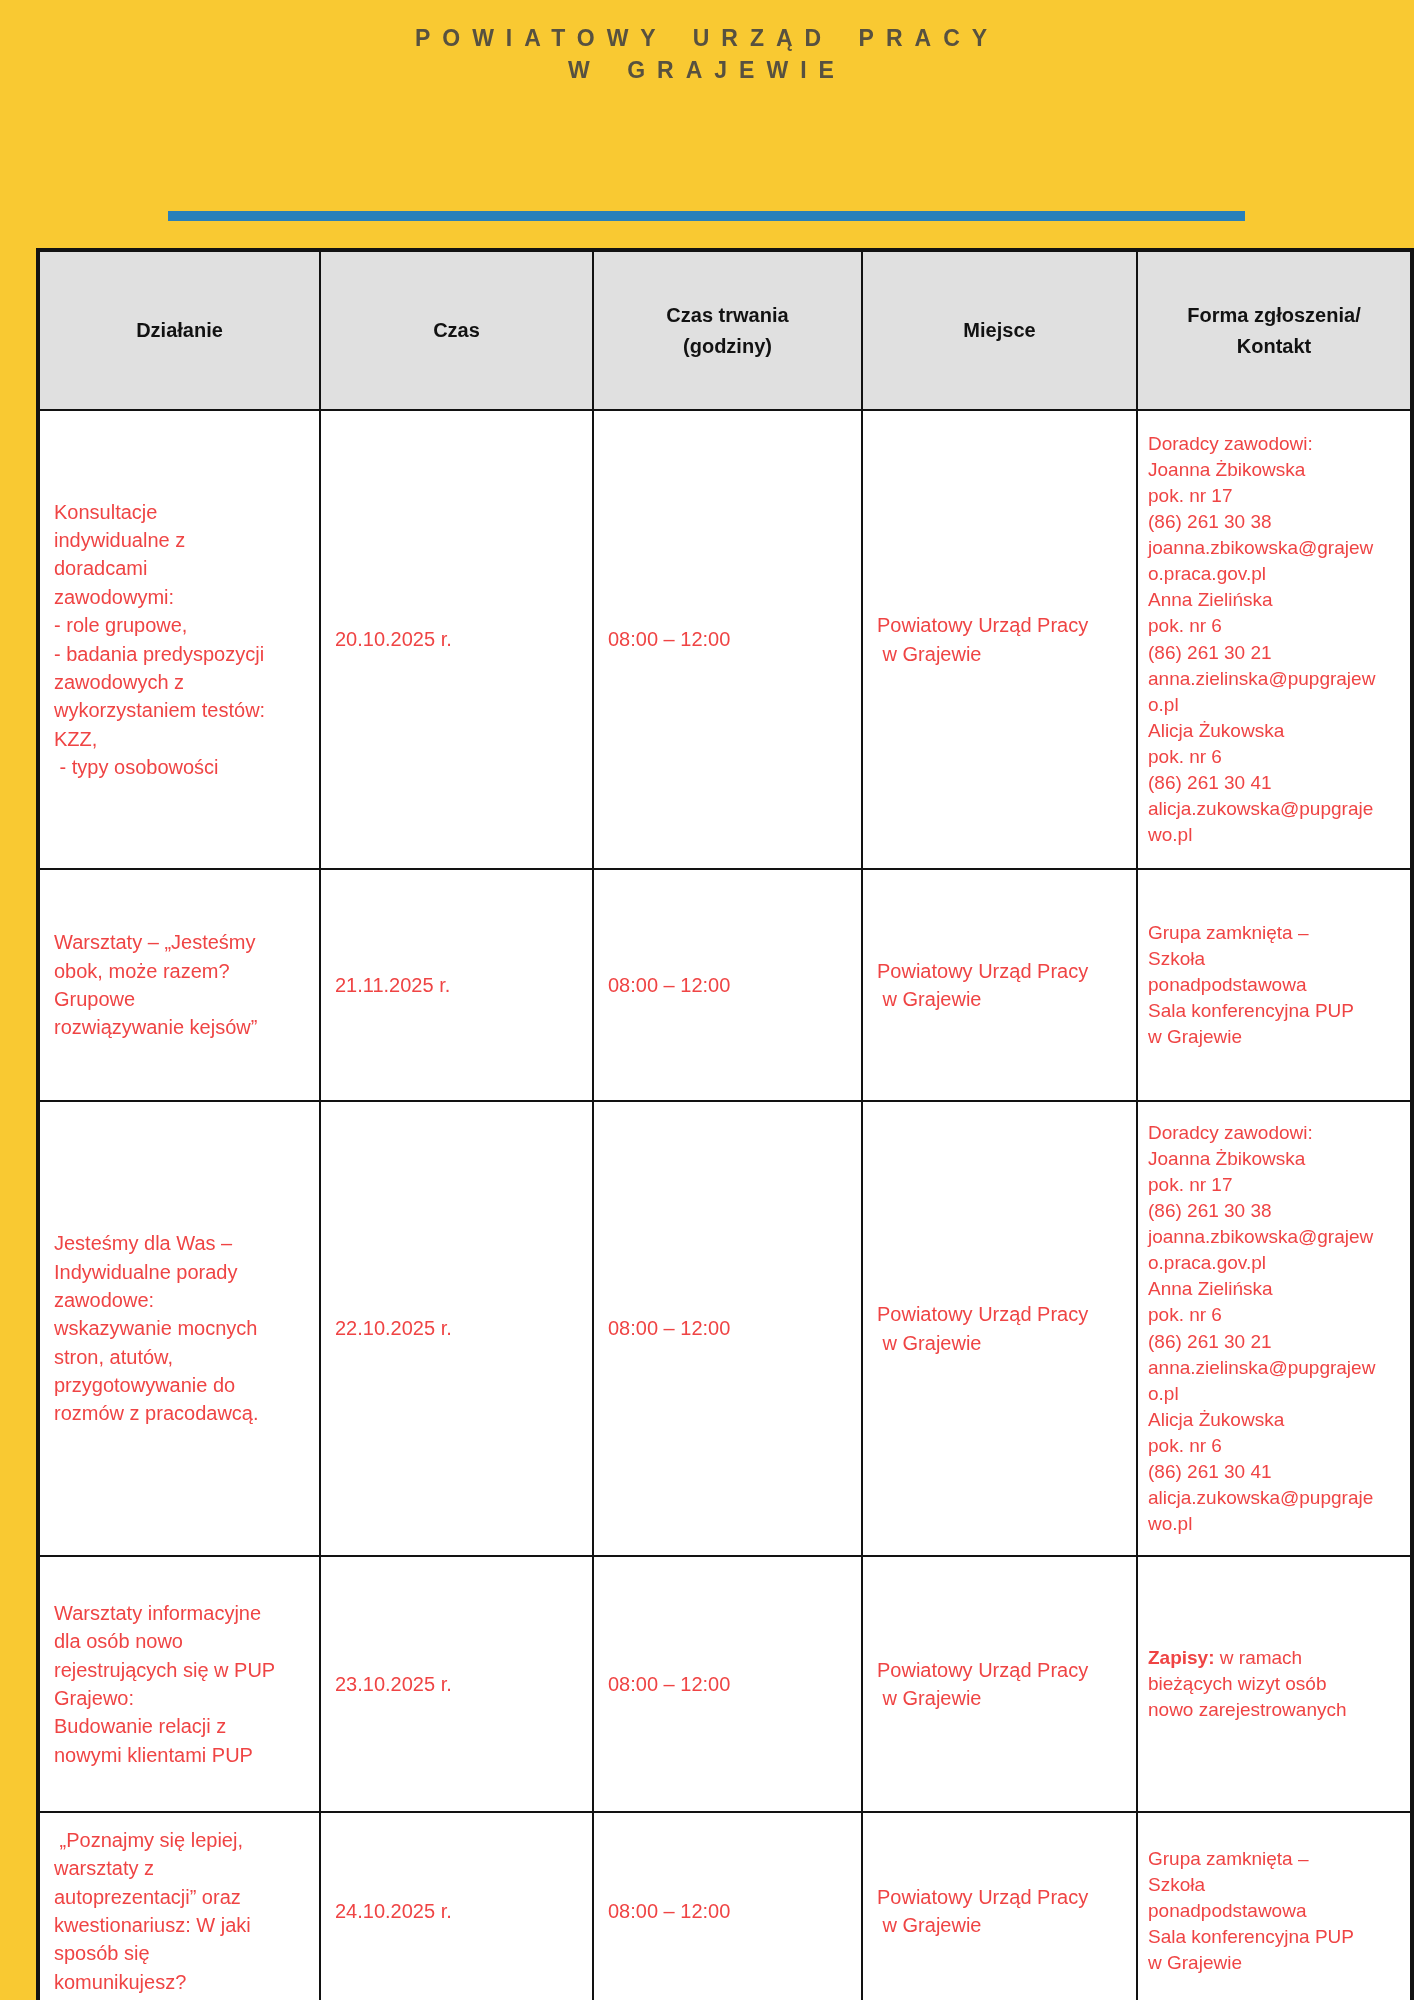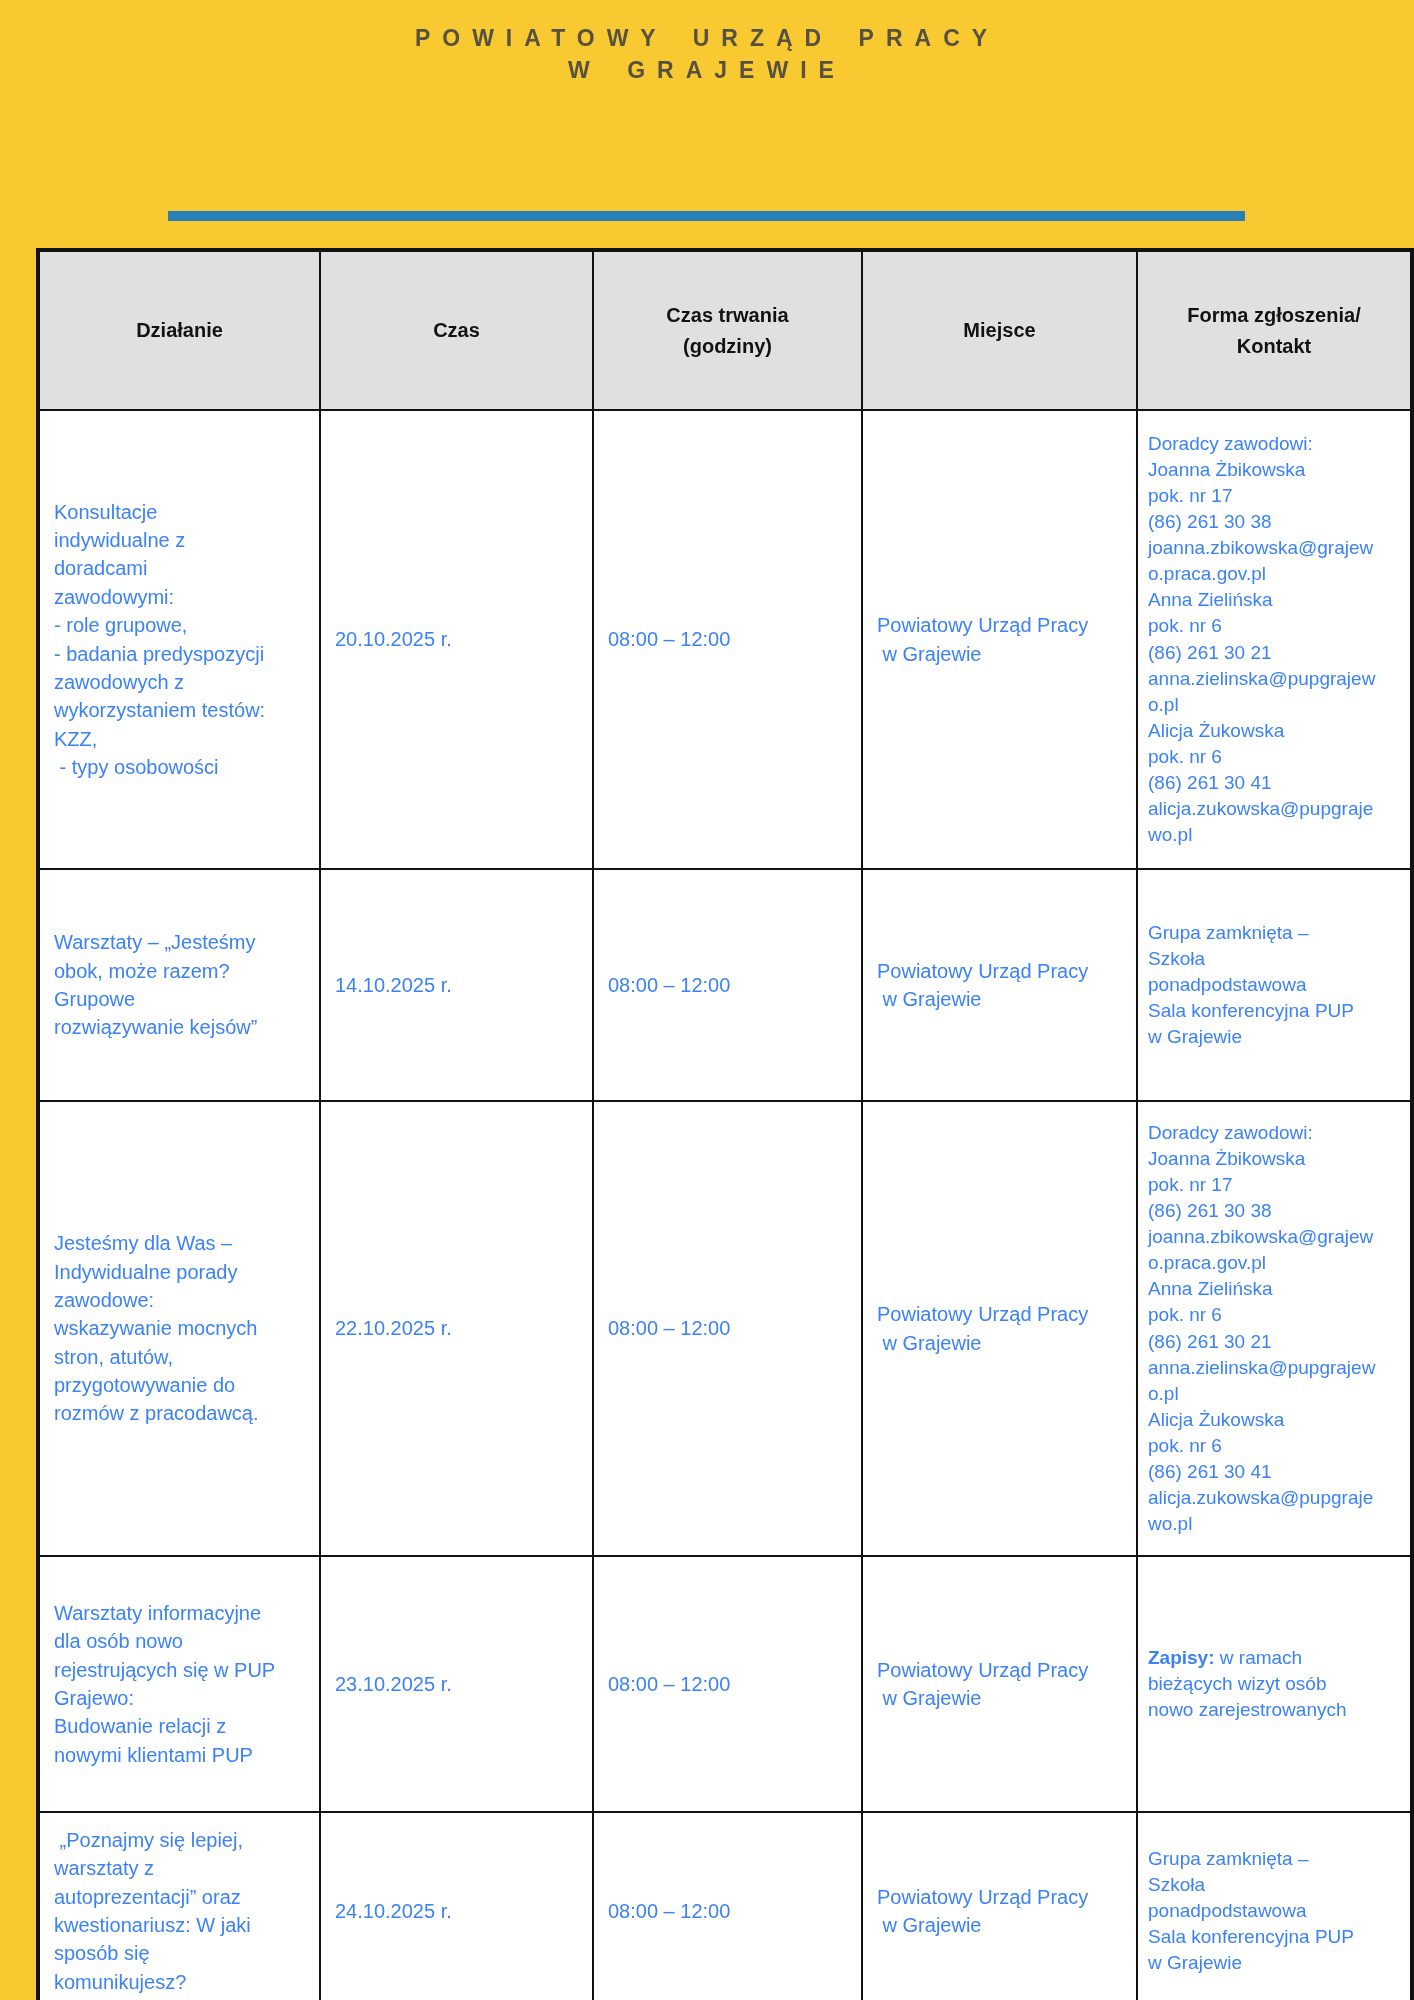--- a/index.html
+++ b/index.html
@@ -24,21 +24,21 @@
   }
   th,td{
     border:2px solid #121212;vertical-align:middle;
     overflow-wrap:break-word;
   }
   th{
     background:#E0E0E0;color:#121212;font-weight:700;font-size:20px;
     text-align:center;line-height:1.55;white-space:pre-line;padding:6px;
   }
   td{
-    background:#ffffff;color:#3b82f6;font-size:20px;line-height:1.42;
+    background:#ffffff;color:#ef4444;font-size:20px;line-height:1.42;
     text-align:left;padding:10px 14px;white-space:pre-wrap;
   }
   td.c-contact{font-size:19px;line-height:1.37;padding:8px 10px;}
   .b{font-weight:700;margin-top:32px;}
   tr.rh{height:160px;}
   tr.r1{height:459px;}
   tr.r2{height:232px;}
   tr.r3{height:455px;}
   tr.r4{height:256px;}
   tr.r5{height:199px;}
@@ -103,21 +103,21 @@
 pok. nr 6
 (86) 261 30 41
 alicja.zukowska@pupgraje
 wo.pl</span></td>
     </tr>
     <tr class="r2">
       <td class="c-act">Warsztaty – „Jesteśmy
 obok, może razem?
 Grupowe
 rozwiązywanie kejsów”</td>
-      <td class="c-date">14.10.2025 r.</td>
+      <td class="c-date">21.11.2025 r.</td>
       <td class="c-time">08:00 – 12:00</td>
       <td class="c-place">Powiatowy Urząd Pracy
  w Grajewie</td>
       <td class="c-contact"><span class="b"></span><span>Grupa zamknięta –
 Szkoła
 ponadpodstawowa
 Sala konferencyjna PUP
 w Grajewie</span></td>
     </tr>
     <tr class="r3">

